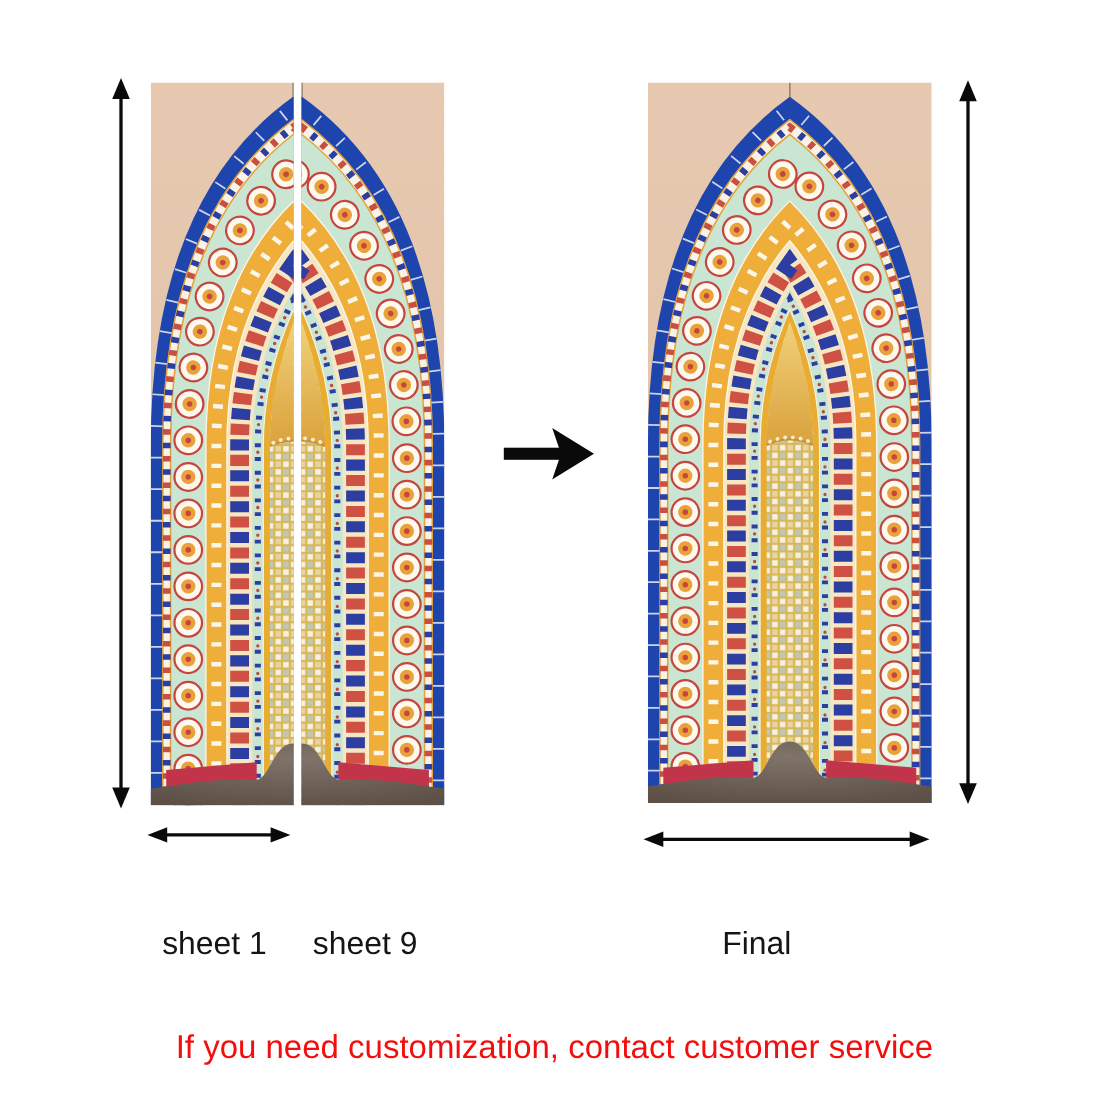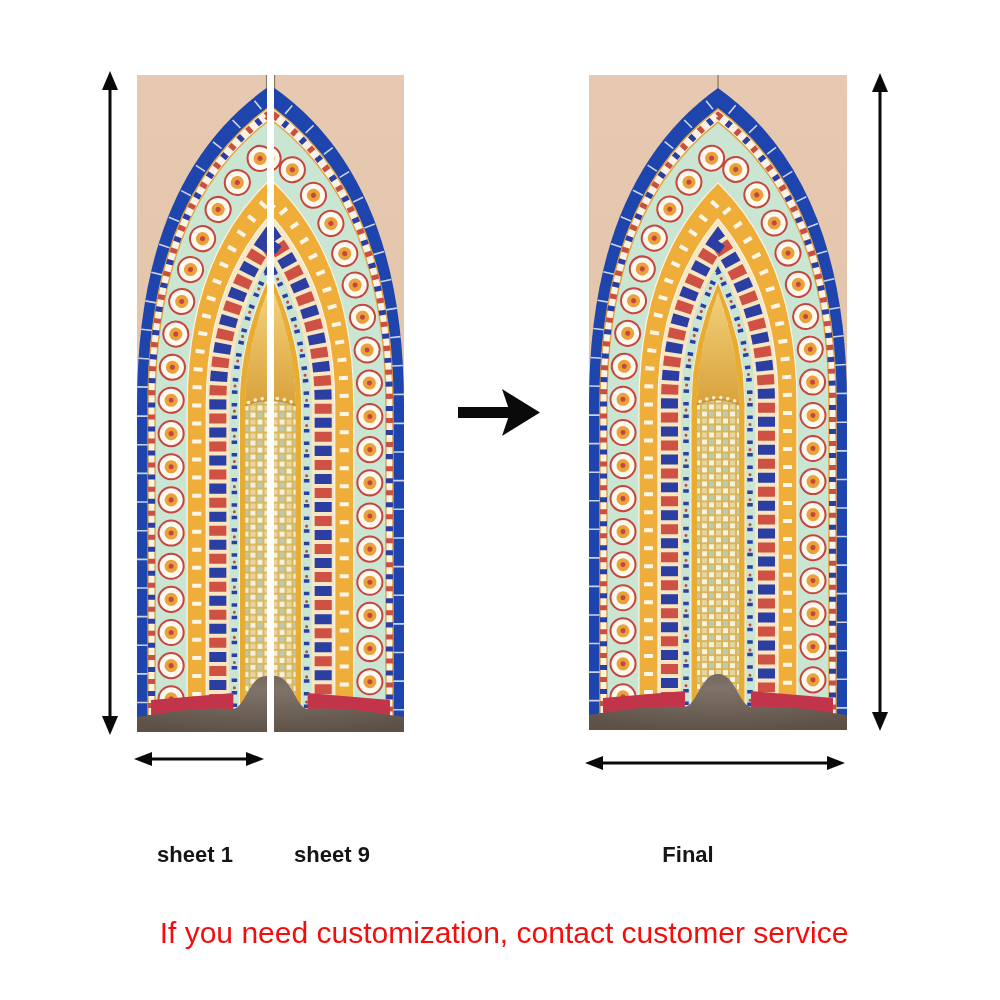--- a/index.html
+++ b/index.html
@@ -1,20 +1,20 @@
 <!DOCTYPE html>
 <html><head>
 <meta charset="utf-8">
 <style>
   html,body{margin:0;padding:0;background:#ffffff;}
   body{width:1000px;height:1000px;position:relative;overflow:hidden;
        font-family:"Liberation Sans",sans-serif;}
   .abs{position:absolute;}
-  .label{color:#151515;font-size:22px;white-space:nowrap;transform:translateX(-50%);font-weight:bold;}
-  .notice{font-size:30px;white-space:nowrap;transform:translateX(-50%);}
+  .label{color:#151515;font-size:29px;white-space:nowrap;transform:translateX(-50%);}
+  .notice{font-size:30px;white-space:nowrap;transform:translateX(-50%);margin-top:20px;}
   .sheetwrap{display:flex;}
   svg{display:block;}
 </style>
 </head>
 <body>
 
 <svg width="0" height="0" style="position:absolute" aria-hidden="true">
   <defs>
     <linearGradient id="wallGrad" x1="0" y1="0" x2="0" y2="1">
       <stop offset="0" stop-color="#e6c9b0"></stop>

